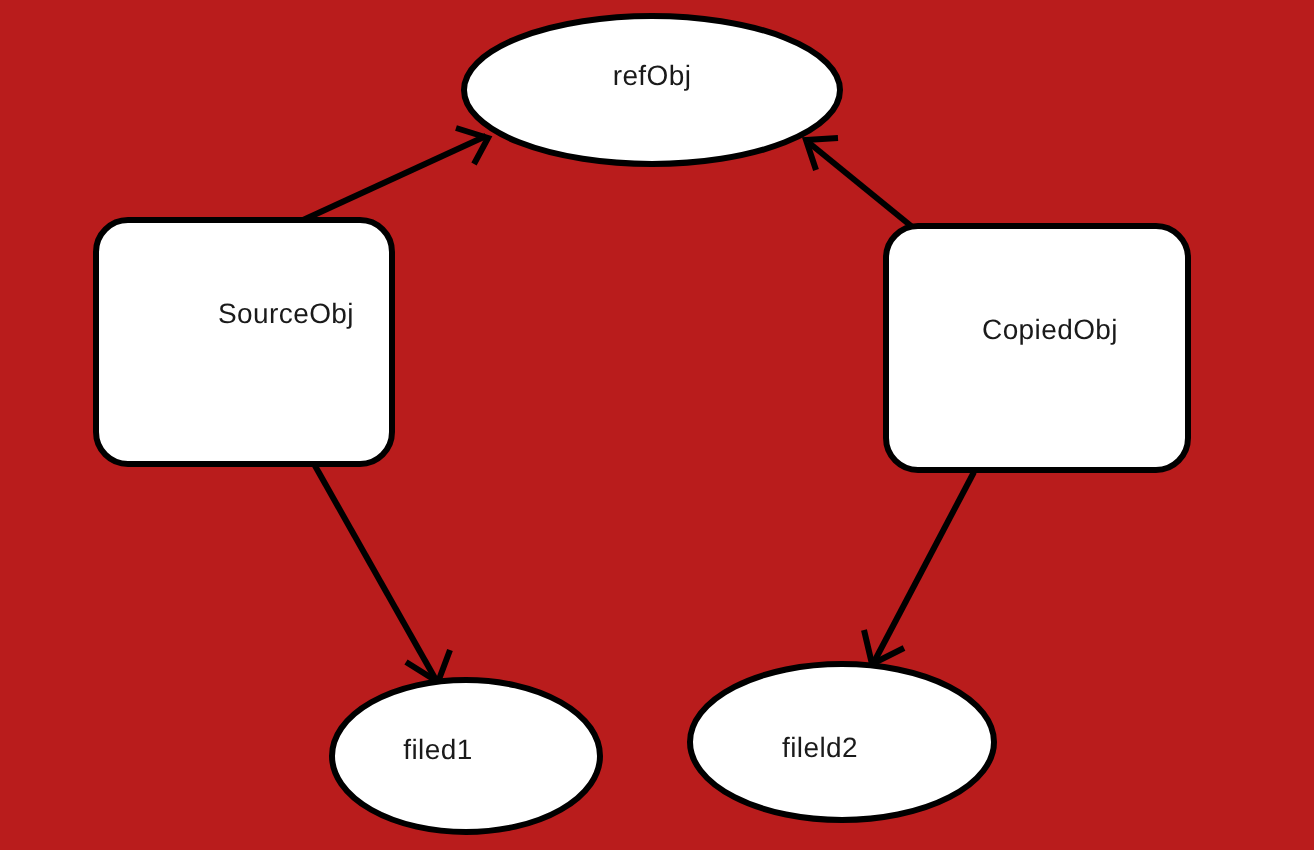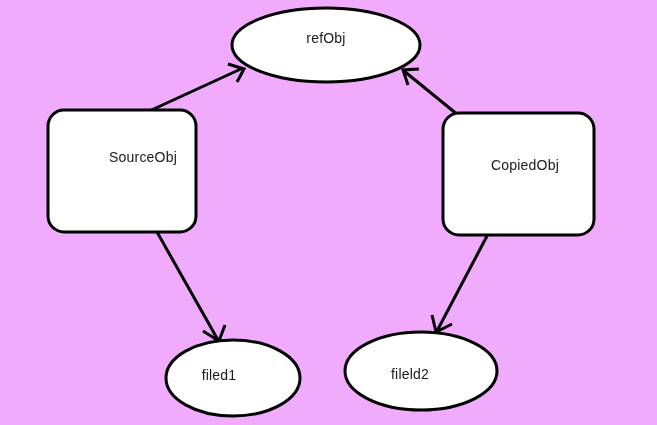--- a/index.html
+++ b/index.html
@@ -52,21 +52,21 @@
     font-size: 14px;
     text-anchor: middle;
     dominant-baseline: middle;
     paint-order: stroke;
     letter-spacing: 0.2px;
   }
 </style>
 </head>
 <body>
 
-<div id="canvas-wrap" style="background: #f0abfc;">
+<div id="canvas-wrap" style="background: #b91c1c;">
   <svg id="diagram-svg" viewBox="0 0 657 425" xmlns="http://www.w3.org/2000/svg">
 
     <g>
       <g>
         <path class="edge-line" d="M 145,113 L 243,68"></path>
         <path class="edge-head" d="M 228,64 L 244,69 L 237,82"></path>
       </g>
       <g>
         <path class="edge-line" d="M 458,115 L 404,71"></path>
         <path class="edge-head" d="M 419,69 L 403,70 L 408,85"></path>

